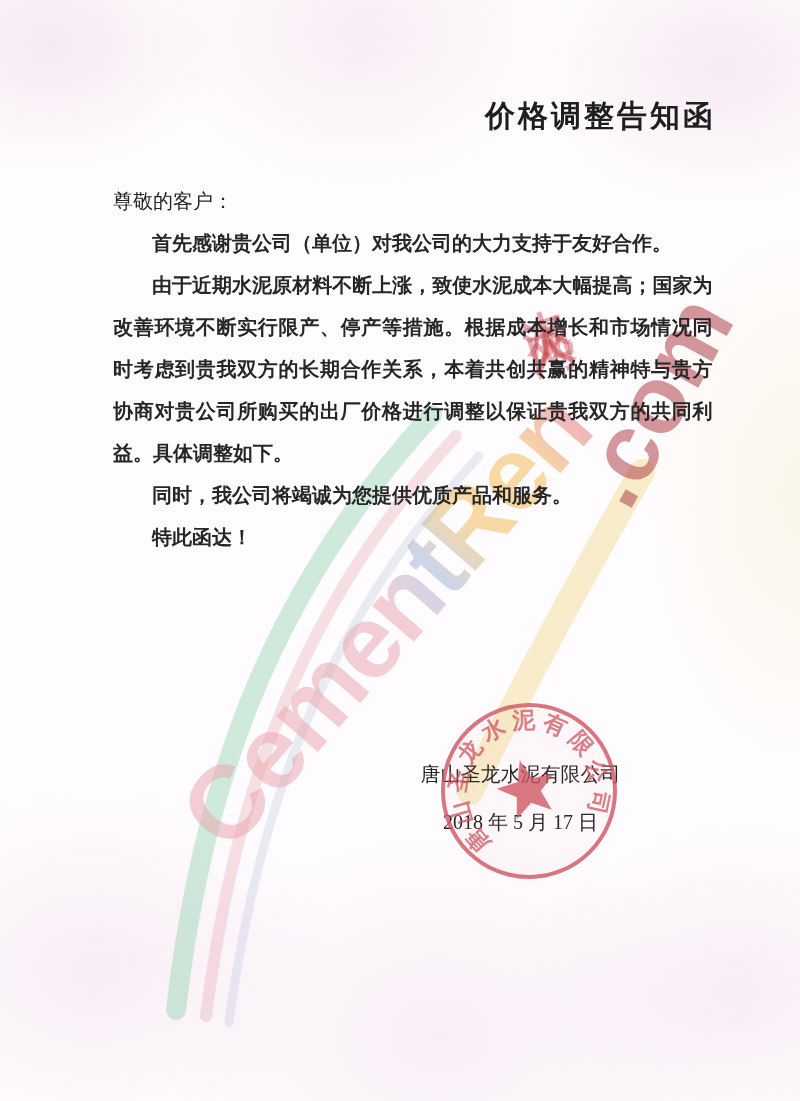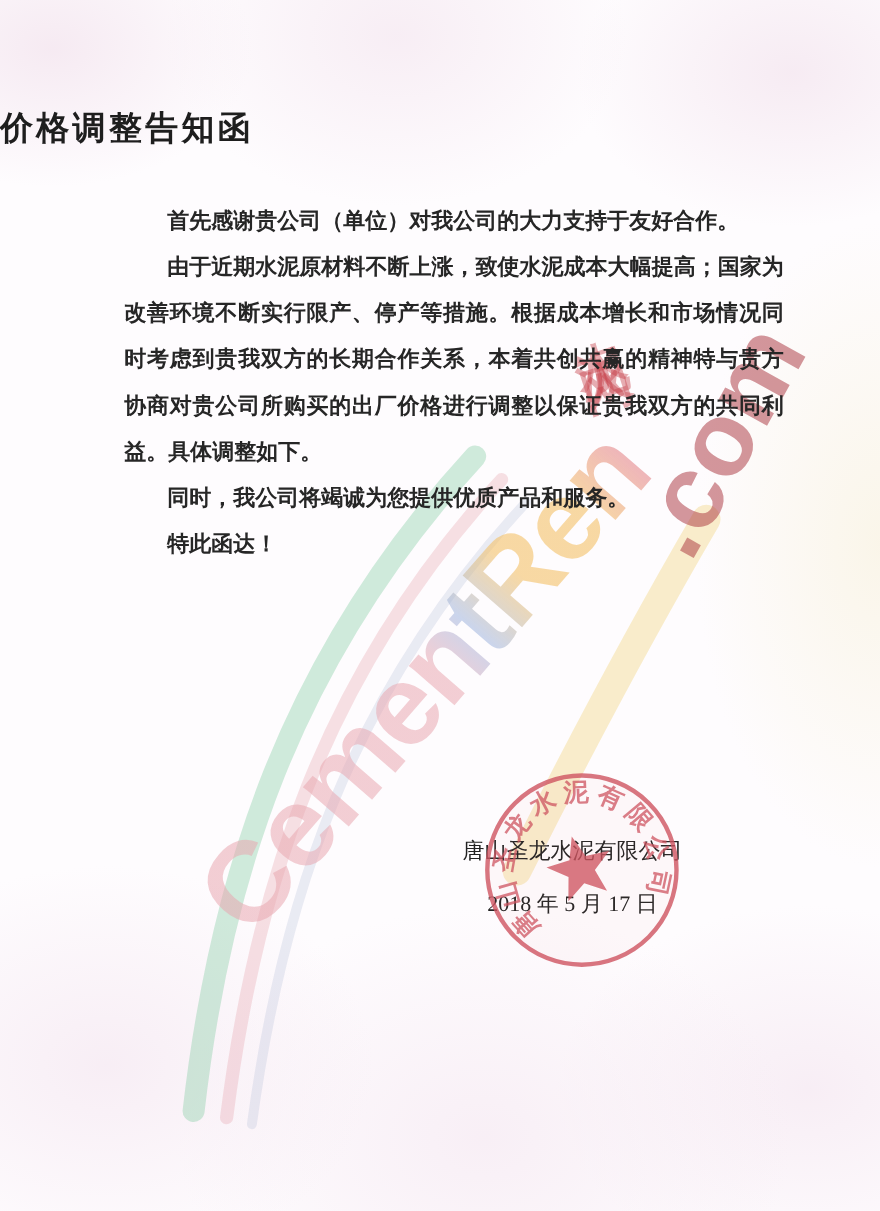--- a/index.html
+++ b/index.html
@@ -46,21 +46,21 @@
     position:absolute;left:548px;top:345px;width:200px;height:130px;
     text-align:center;line-height:130px;
     font-family:"Liberation Sans","DejaVu Sans",sans-serif;
     font-weight:700;font-size:95px;
     color:rgba(168,48,58,.5);
     transform:rotate(-61deg);
   }
   
   .title{
     position:absolute;left:0;top:96px;width:716px;margin:0;
-    text-align:left;font-size:30px;font-weight:700;letter-spacing:3px;
+    text-align:right;font-size:30px;font-weight:700;letter-spacing:3px;
     color:#1e1e1e;
   }
   .body-text{
     position:absolute;left:113px;top:180px;width:599.5px;
     font-size:20px;line-height:42px;color:#262626;
     text-align:justify;
   }
   .body-text p{margin:0;}
   .body-text p.para{text-indent:39px;font-weight:bold;}
   
@@ -85,20 +85,21 @@
       <path d="M 470 792 C 520 692, 572 592, 642 472" fill="none" stroke="#f5d98f" stroke-opacity="0.45" stroke-width="26" stroke-linecap="round"></path>
     </svg>
     <div class="wm-brand">CementRen</div>
     <div class="wm-cn">水泥人网</div>
     <div class="wm-domain">.com</div>
   </div>
 
   <h1 class="title">价格调整告知函</h1>
 
   <div class="body-text">
+    <p class="salutation">尊敬的客户：</p>
     <p class="para">首先感谢贵公司（单位）对我公司的大力支持于友好合作。</p>
     <p class="para">由于近期水泥原材料不断上涨，致使水泥成本大幅提高；国家为改善环境不断实行限产、停产等措施。根据成本增长和市场情况同时考虑到贵我双方的长期合作关系，本着共创共赢的精神特与贵方协商对贵公司所购买的出厂价格进行调整以保证贵我双方的共同利益。具体调整如下。</p>
     <p class="para">同时，我公司将竭诚为您提供优质产品和服务。</p>
     <p class="para">特此函达！</p>
   </div>
 
   <div class="signature">
     <p>唐山圣龙水泥有限公司</p>
     <p>2018 年 5 月 17 日</p>
   </div>

